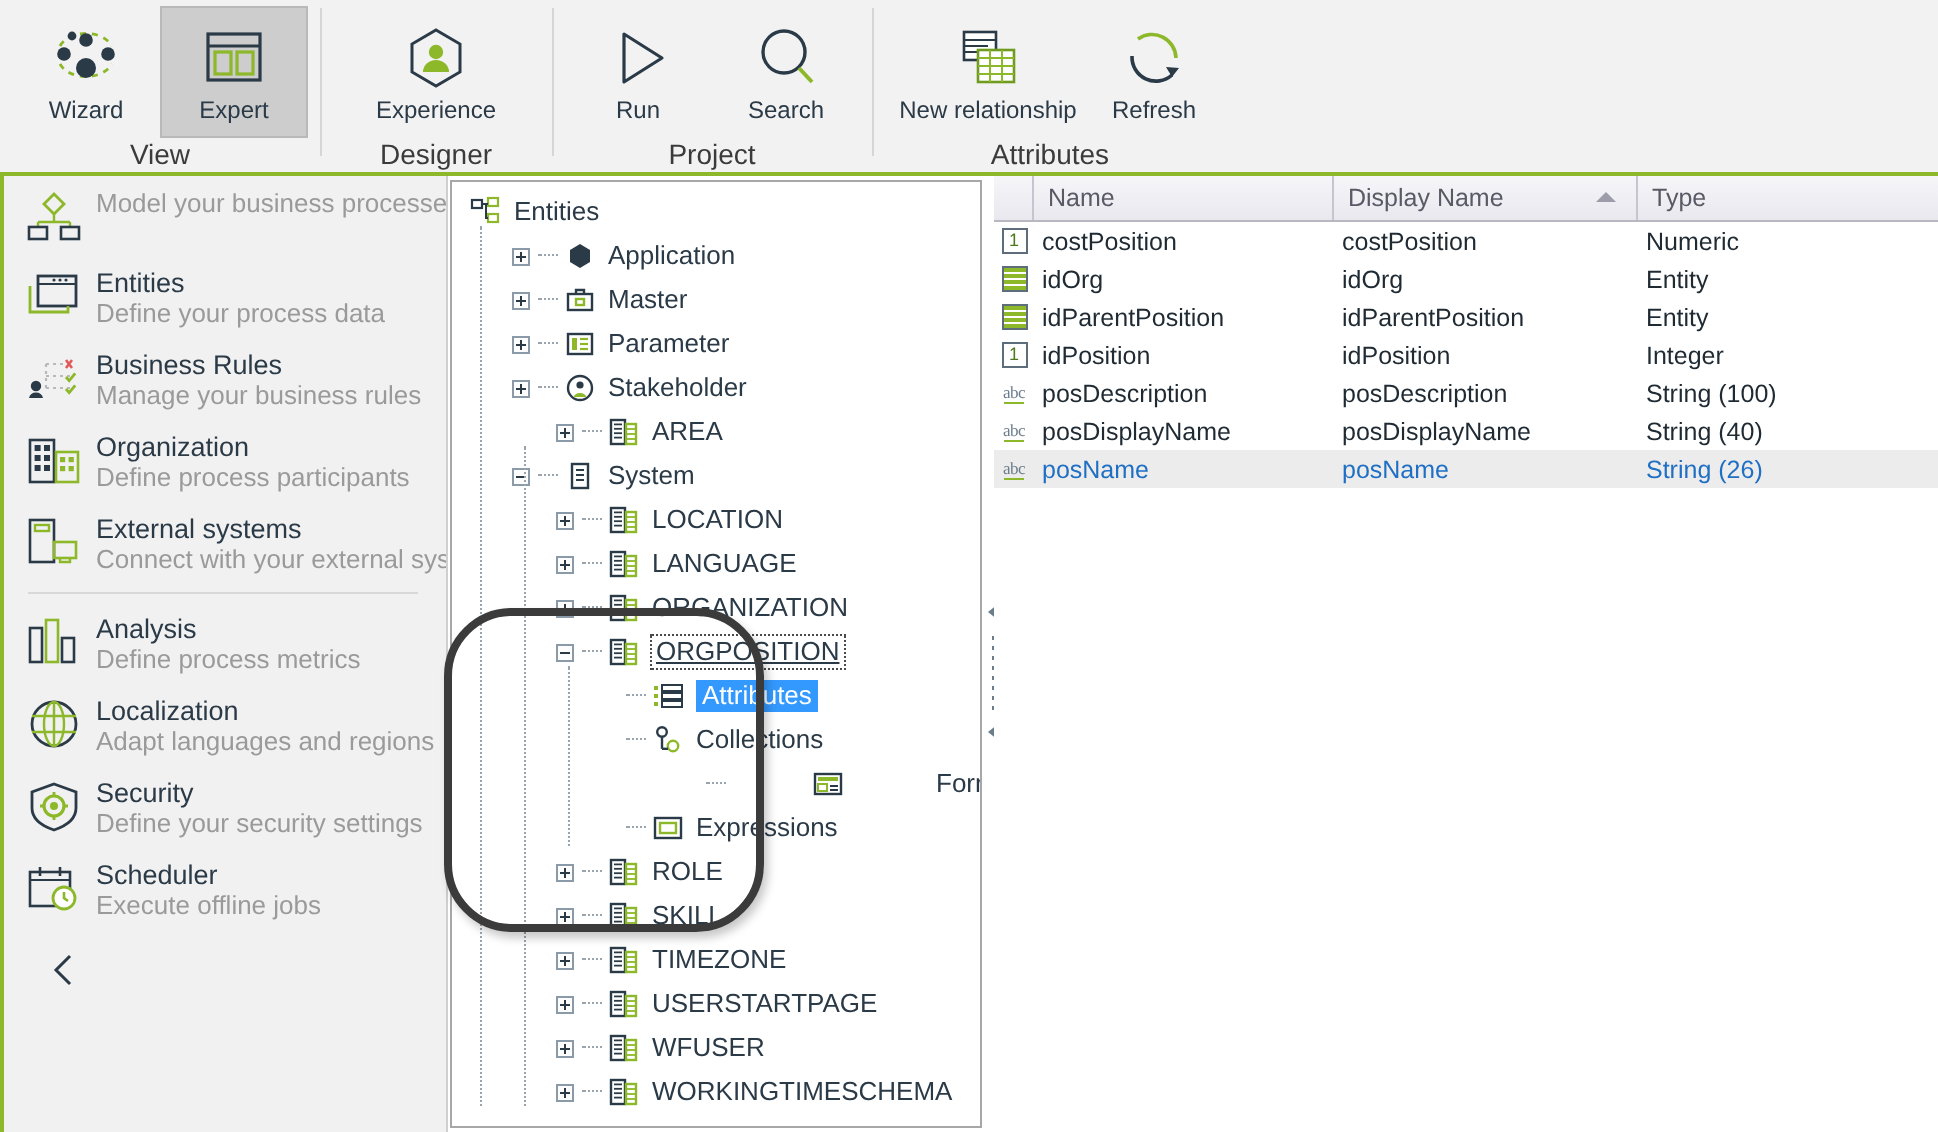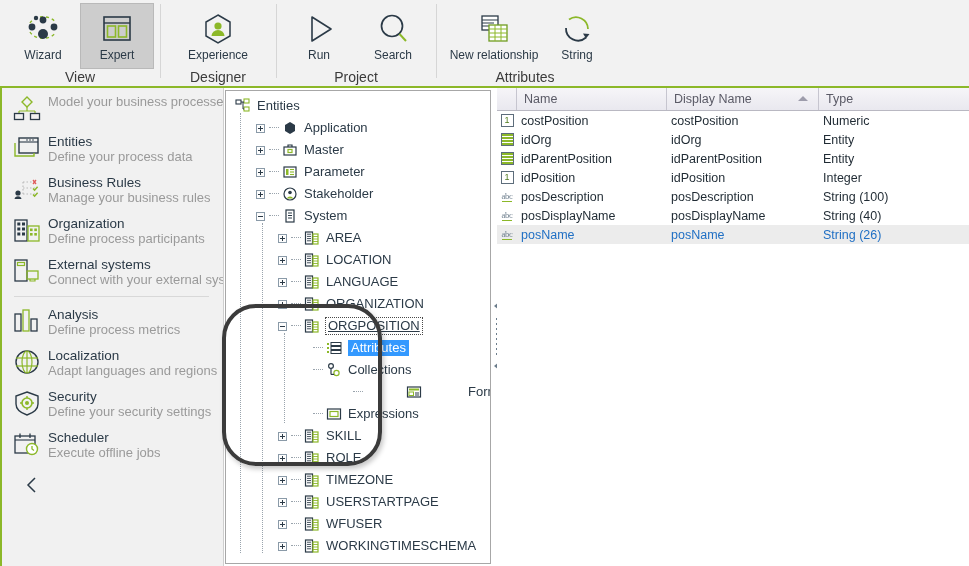--- a/index.html
+++ b/index.html
@@ -465,21 +465,21 @@
             <div class="rlabel">New relationship</div>
           </div>
           <div class="rbtn narrow">
             <div class="ricon">
               <svg width="36" height="34" viewBox="0 0 36 34">
                 <path d="M29 17 A12 12 0 0 0 10 7.5" fill="none" stroke="#8cb829" stroke-width="1.8"></path>
                 <path d="M7 16 A12 12 0 0 0 27 25.5" fill="none" stroke="#2b3a47" stroke-width="1.8"></path>
                 <polygon points="27,26.5 24,21.5 30.5,22" fill="#2b3a47"></polygon>
               </svg>
             </div>
-            <div class="rlabel">String</div>
+            <div class="rlabel">Refresh</div>
           </div>
         </div>
         <div class="rgroup-label">Attributes</div>
       </div>
 
     </div>
   </div>
 
   <div class="leftnav">
 
@@ -698,51 +698,51 @@
           <div class="tdots"></div>
           <div class="ticon">
             <svg width="16" height="16" viewBox="0 0 16 16">
               <circle cx="8" cy="8" r="6" fill="none" stroke="#2b3a47" stroke-width="1.2"></circle>
               <circle cx="8" cy="6.5" r="1.8" fill="#2b3a47"></circle>
               <path d="M4.8 12.5 a3.4 3 0 0 1 6.4 0 z" fill="#8cb829"></path>
             </svg>
           </div>
           <span class="tlabel">Stakeholder</span>
         </div>
-        <div class="tnode" style="padding-left: 30px;">
-          <div class="texp"></div>
-          <div class="tdots"></div>
-          <div class="ticon">
-            <svg width="16" height="16" viewBox="0 0 16 16">
-              <rect x="4" y="2" width="8" height="12" fill="none" stroke="#2b3a47" stroke-width="1.2"></rect>
-              <line x1="6" y1="5" x2="10" y2="5" stroke="#2b3a47" stroke-width="1"></line>
-              <line x1="6" y1="7.5" x2="10" y2="7.5" stroke="#2b3a47" stroke-width="1"></line>
-              <line x1="6" y1="10" x2="10" y2="10" stroke="#2b3a47" stroke-width="1"></line>
-            </svg>
-          </div>
-          <span class="tlabel">System</span>
-        </div>
         <div class="tnode" style="padding-left: 52px;">
           <div class="texp plus"></div>
           <div class="tdots"></div>
           <div class="ticon">
             <svg width="16" height="16" viewBox="0 0 16 16">
               <rect x="1.5" y="2" width="7" height="12" fill="none" stroke="#2b3a47" stroke-width="1.2"></rect>
               <line x1="3" y1="4.2" x2="7" y2="4.2" stroke="#2b3a47" stroke-width="0.9"></line>
               <line x1="3" y1="6.4" x2="7" y2="6.4" stroke="#2b3a47" stroke-width="0.9"></line>
               <line x1="3" y1="8.6" x2="7" y2="8.6" stroke="#2b3a47" stroke-width="0.9"></line>
               <line x1="3" y1="10.8" x2="7" y2="10.8" stroke="#2b3a47" stroke-width="0.9"></line>
               <rect x="9" y="4" width="5" height="10" fill="#ffffff" stroke="#8cb829" stroke-width="1.2"></rect>
               <line x1="9" y1="6.5" x2="14" y2="6.5" stroke="#8cb829" stroke-width="0.9"></line>
               <line x1="9" y1="9" x2="14" y2="9" stroke="#8cb829" stroke-width="0.9"></line>
               <line x1="9" y1="11.5" x2="14" y2="11.5" stroke="#8cb829" stroke-width="0.9"></line>
             </svg>
           </div>
           <span class="tlabel">AREA</span>
         </div>
+        <div class="tnode" style="padding-left: 30px;">
+          <div class="texp"></div>
+          <div class="tdots"></div>
+          <div class="ticon">
+            <svg width="16" height="16" viewBox="0 0 16 16">
+              <rect x="4" y="2" width="8" height="12" fill="none" stroke="#2b3a47" stroke-width="1.2"></rect>
+              <line x1="6" y1="5" x2="10" y2="5" stroke="#2b3a47" stroke-width="1"></line>
+              <line x1="6" y1="7.5" x2="10" y2="7.5" stroke="#2b3a47" stroke-width="1"></line>
+              <line x1="6" y1="10" x2="10" y2="10" stroke="#2b3a47" stroke-width="1"></line>
+            </svg>
+          </div>
+          <span class="tlabel">System</span>
+        </div>
         <div class="tnode" style="padding-left: 52px;">
           <div class="texp plus"></div>
           <div class="tdots"></div>
           <div class="ticon">
             <svg width="16" height="16" viewBox="0 0 16 16">
               <rect x="1.5" y="2" width="7" height="12" fill="none" stroke="#2b3a47" stroke-width="1.2"></rect>
               <line x1="3" y1="4.2" x2="7" y2="4.2" stroke="#2b3a47" stroke-width="0.9"></line>
               <line x1="3" y1="6.4" x2="7" y2="6.4" stroke="#2b3a47" stroke-width="0.9"></line>
               <line x1="3" y1="8.6" x2="7" y2="8.6" stroke="#2b3a47" stroke-width="0.9"></line>
               <line x1="3" y1="10.8" x2="7" y2="10.8" stroke="#2b3a47" stroke-width="0.9"></line>
@@ -870,39 +870,39 @@
               <line x1="3" y1="4.2" x2="7" y2="4.2" stroke="#2b3a47" stroke-width="0.9"></line>
               <line x1="3" y1="6.4" x2="7" y2="6.4" stroke="#2b3a47" stroke-width="0.9"></line>
               <line x1="3" y1="8.6" x2="7" y2="8.6" stroke="#2b3a47" stroke-width="0.9"></line>
               <line x1="3" y1="10.8" x2="7" y2="10.8" stroke="#2b3a47" stroke-width="0.9"></line>
               <rect x="9" y="4" width="5" height="10" fill="#ffffff" stroke="#8cb829" stroke-width="1.2"></rect>
               <line x1="9" y1="6.5" x2="14" y2="6.5" stroke="#8cb829" stroke-width="0.9"></line>
               <line x1="9" y1="9" x2="14" y2="9" stroke="#8cb829" stroke-width="0.9"></line>
               <line x1="9" y1="11.5" x2="14" y2="11.5" stroke="#8cb829" stroke-width="0.9"></line>
             </svg>
           </div>
-          <span class="tlabel">SKILL</span>
+          <span class="tlabel">ROLE</span>
         </div>
         <div class="tnode" style="padding-left: 52px;">
           <div class="texp plus"></div>
           <div class="tdots"></div>
           <div class="ticon">
             <svg width="16" height="16" viewBox="0 0 16 16">
               <rect x="1.5" y="2" width="7" height="12" fill="none" stroke="#2b3a47" stroke-width="1.2"></rect>
               <line x1="3" y1="4.2" x2="7" y2="4.2" stroke="#2b3a47" stroke-width="0.9"></line>
               <line x1="3" y1="6.4" x2="7" y2="6.4" stroke="#2b3a47" stroke-width="0.9"></line>
               <line x1="3" y1="8.6" x2="7" y2="8.6" stroke="#2b3a47" stroke-width="0.9"></line>
               <line x1="3" y1="10.8" x2="7" y2="10.8" stroke="#2b3a47" stroke-width="0.9"></line>
               <rect x="9" y="4" width="5" height="10" fill="#ffffff" stroke="#8cb829" stroke-width="1.2"></rect>
               <line x1="9" y1="6.5" x2="14" y2="6.5" stroke="#8cb829" stroke-width="0.9"></line>
               <line x1="9" y1="9" x2="14" y2="9" stroke="#8cb829" stroke-width="0.9"></line>
               <line x1="9" y1="11.5" x2="14" y2="11.5" stroke="#8cb829" stroke-width="0.9"></line>
             </svg>
           </div>
-          <span class="tlabel">ROLE</span>
+          <span class="tlabel">SKILL</span>
         </div>
         <div class="tnode" style="padding-left: 52px;">
           <div class="texp plus"></div>
           <div class="tdots"></div>
           <div class="ticon">
             <svg width="16" height="16" viewBox="0 0 16 16">
               <rect x="1.5" y="2" width="7" height="12" fill="none" stroke="#2b3a47" stroke-width="1.2"></rect>
               <line x1="3" y1="4.2" x2="7" y2="4.2" stroke="#2b3a47" stroke-width="0.9"></line>
               <line x1="3" y1="6.4" x2="7" y2="6.4" stroke="#2b3a47" stroke-width="0.9"></line>
               <line x1="3" y1="8.6" x2="7" y2="8.6" stroke="#2b3a47" stroke-width="0.9"></line>

